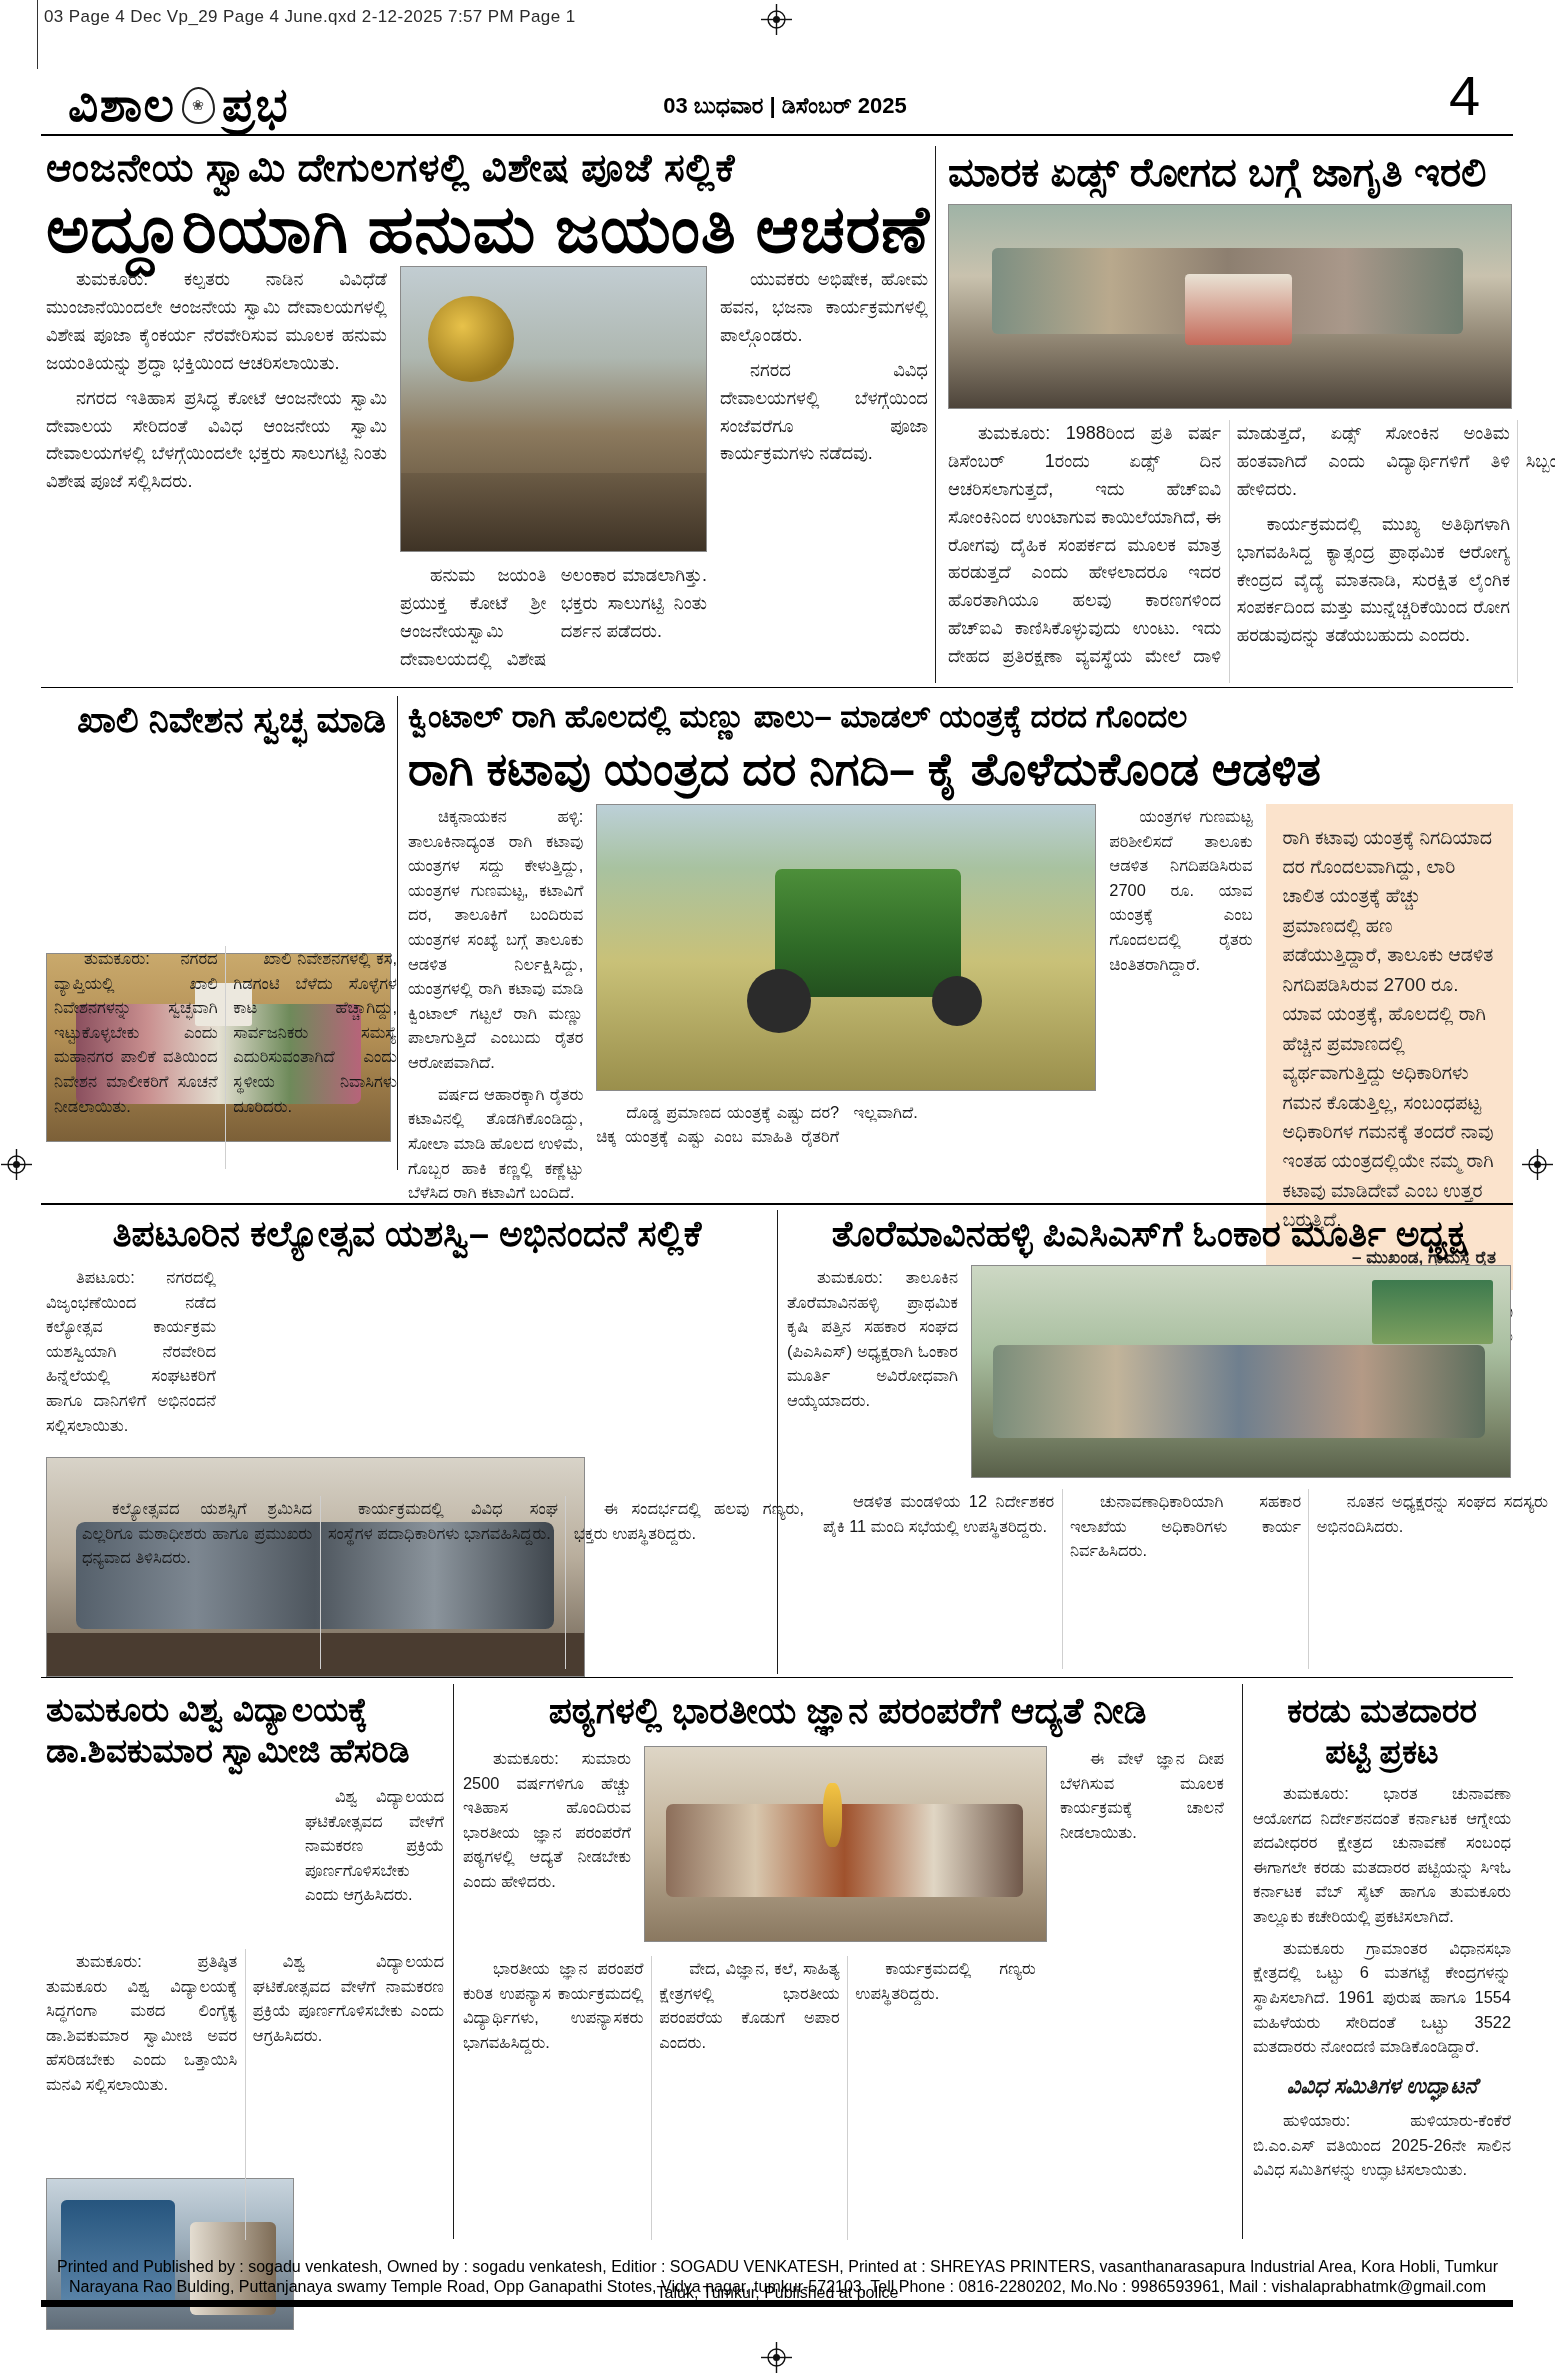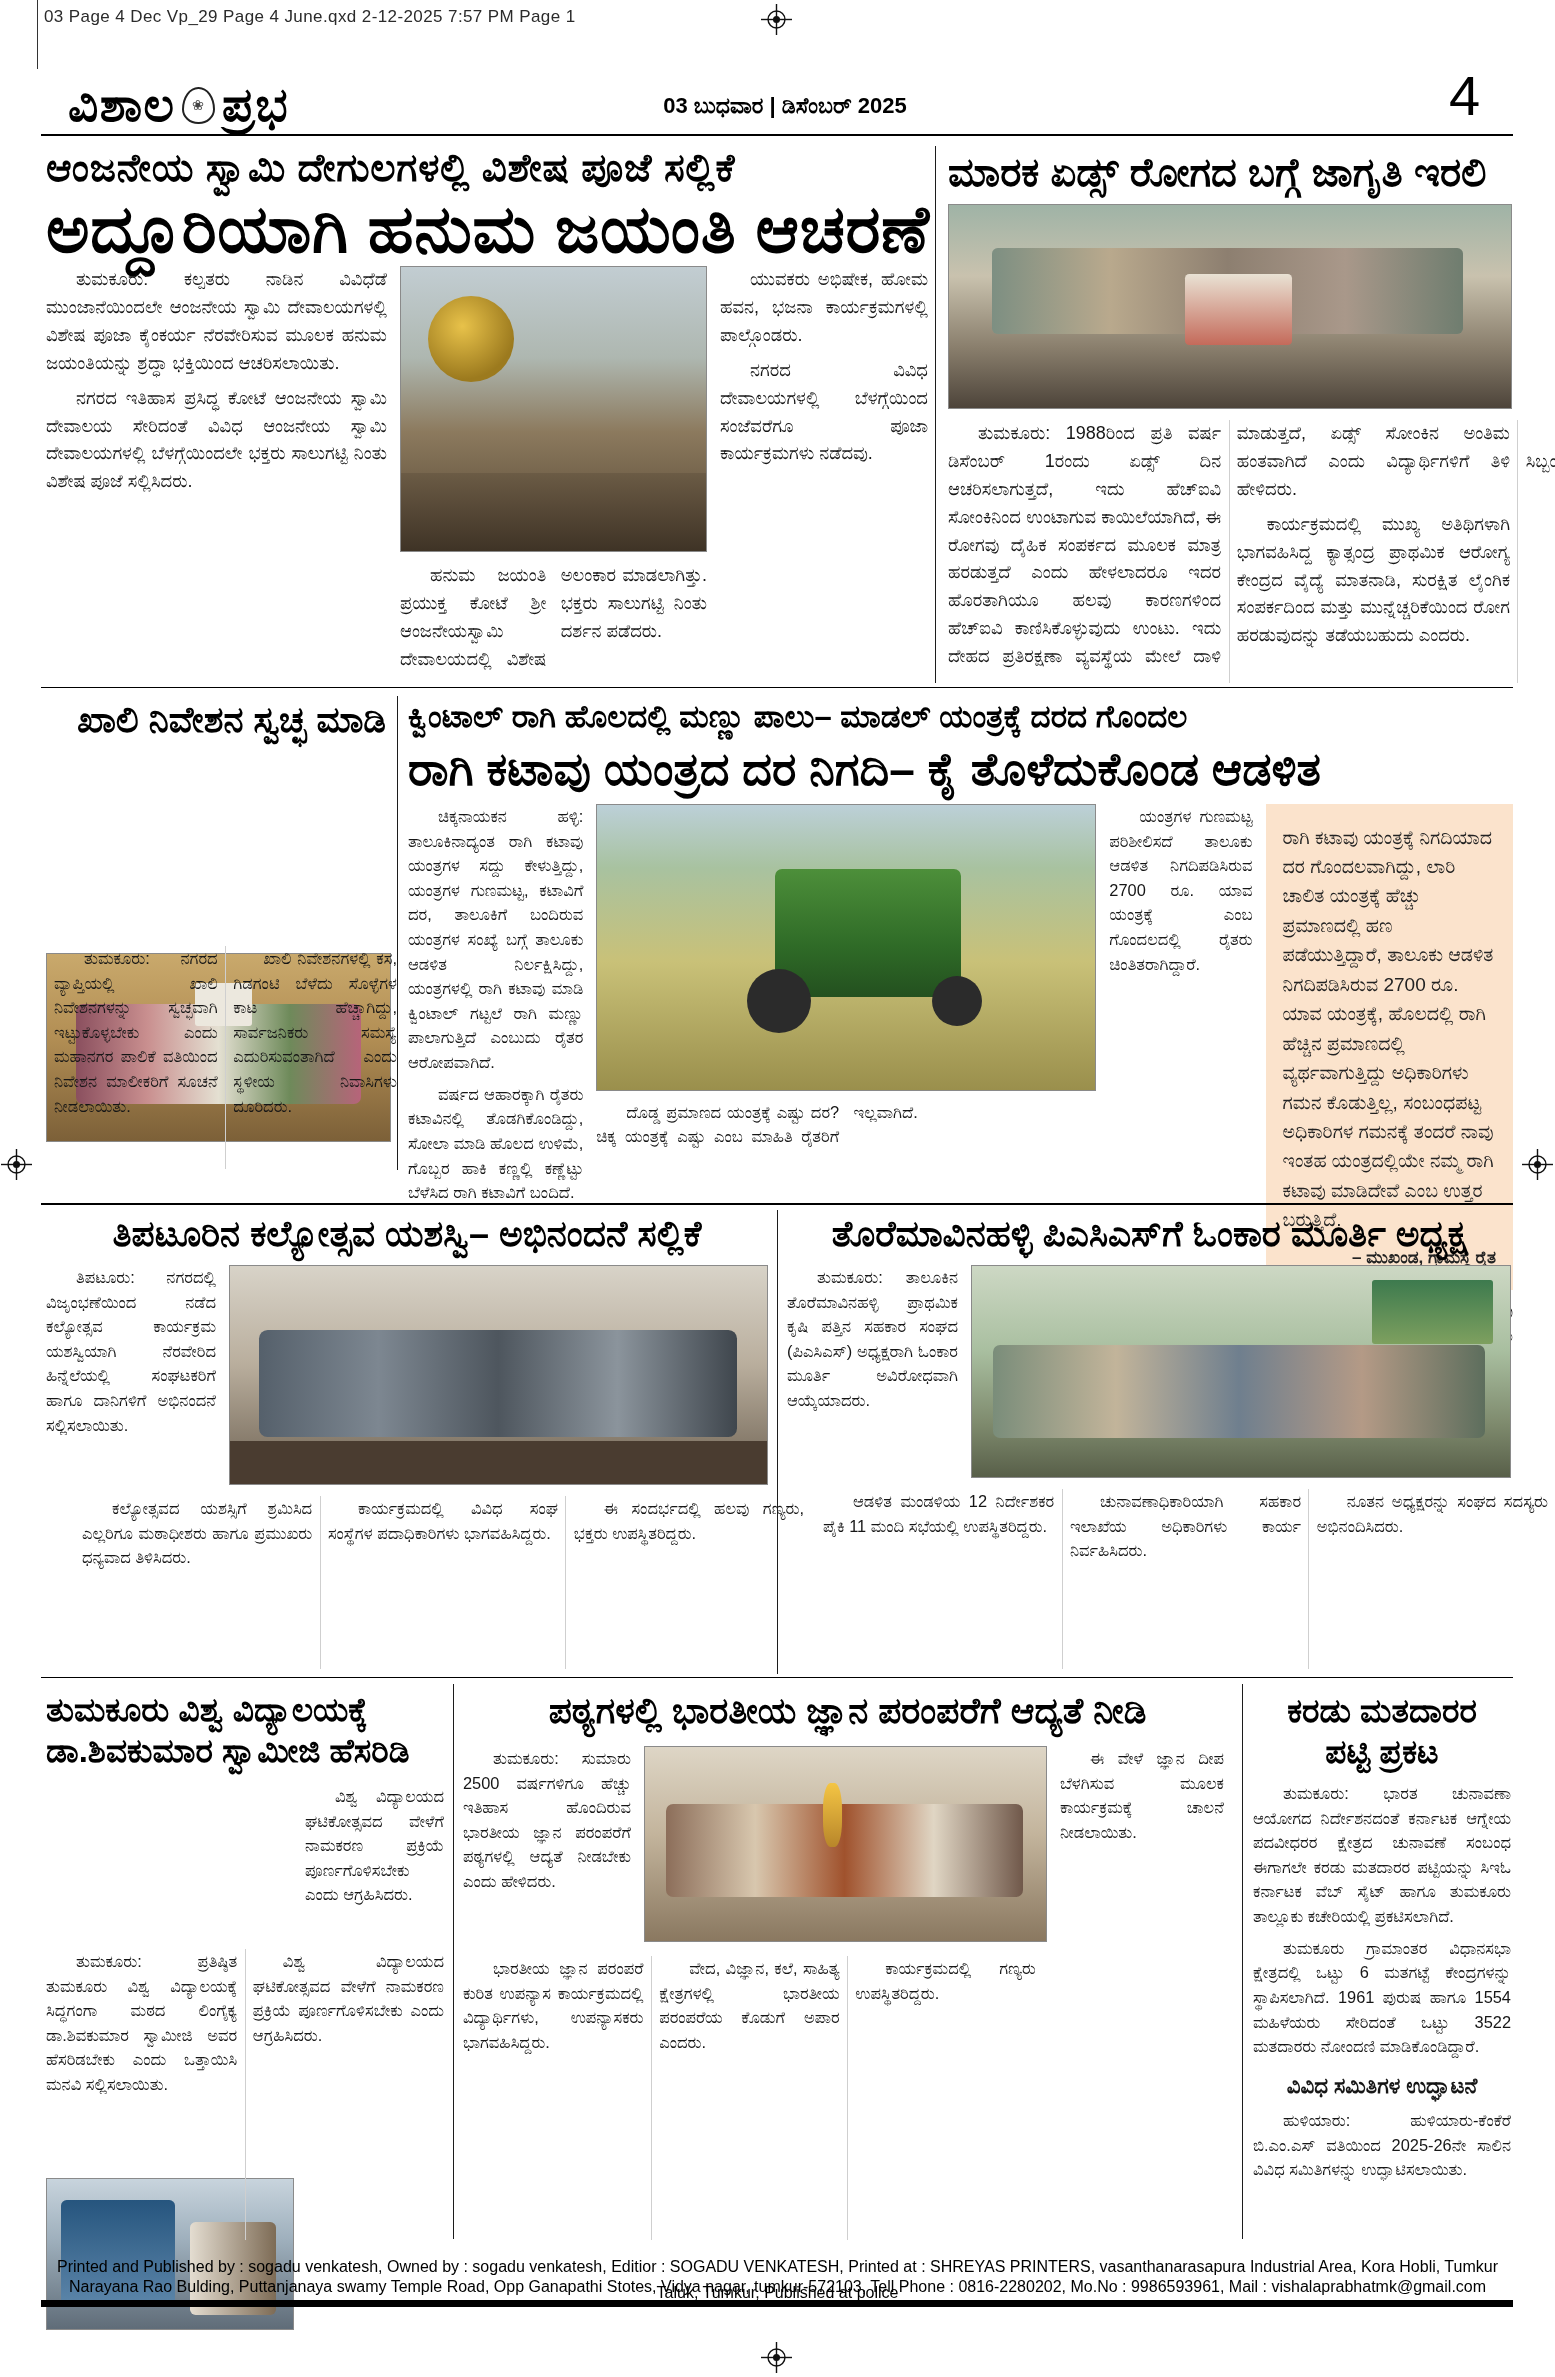--- a/index.html
+++ b/index.html
@@ -24,21 +24,21 @@
   .body-txt{font-size:18px;line-height:1.55;text-align:justify;color:#161616;}
   .body-txt p{margin:0 0 7.1px 0;text-indent:30px;}
   .body-sm{font-size:16.4px;line-height:1.5;}
   .cols2{column-count:2;column-gap:15.7px;column-rule:0.7px solid #cfcfcf;}
   .cols3{column-count:3;column-gap:15.7px;column-rule:0.7px solid #cfcfcf;margin-left:36px;}
   .cols4{column-count:4;column-gap:15.7px;column-rule:0.7px solid #cfcfcf;}
   .photo{position:relative;border:0.7px solid #8a8a8a;overflow:hidden;}
   .photo .acc{position:absolute;border-radius:50%;}
   .quote-box{background:#fbe3cc;padding:18.6px 17px;font-size:19px;line-height:1.55;color:#222;text-align:left;}
   .attrib{font-size:17px;font-weight:bold;margin-top:10px;text-align:right;}
-  .subhead{font-size:21.4px;font-weight:800;text-align:center;margin:11.4px 0 5.7px 0;}
+  .subhead{font-size:21.4px;font-weight:800;text-align:center;margin:11.4px 0 5.7px 0;font-style:italic;}
   .footerline{font-size:16px;text-align:center;color:#000;line-height:1.6;font-weight:500;}
   .mark{width:31px;height:31px;}
   .flexrow{display:flex;}
 </style>
 </head>
 <body>
 
 <div id="page">
 
   <div class="abs vtick" style="left:37px;top:0;width:1.4px;height:69px;"></div>
@@ -170,21 +170,21 @@
         </div>
       </div>
     </div>
   </div>
 
   <div class="abs hrule" style="left:41px;top:1203px;width:1472px;height:2.1px;"></div>
 
   <div class="abs head-lg" style="left:46px;top:1213px;width:722px;">ತಿಪಟೂರಿನ ಕಲ್ಯೋತ್ಸವ ಯಶಸ್ವಿ– ಅಭಿನಂದನೆ ಸಲ್ಲಿಕೆ</div>
 
   <div class="abs" style="left:46px;top:1265px;width:722px;height:221px;">
-    <div class="flexrow" style="gap:13px;">
+    <div class="flexrow" style="gap:13px;flex-direction:column;">
       <div class="body-txt body-sm" style="width:170px;">
         <p>ತಿಪಟೂರು: ನಗರದಲ್ಲಿ ವಿಜೃಂಭಣೆಯಿಂದ ನಡೆದ ಕಲ್ಯೋತ್ಸವ ಕಾರ್ಯಕ್ರಮ ಯಶಸ್ವಿಯಾಗಿ ನೆರವೇರಿದ ಹಿನ್ನೆಲೆಯಲ್ಲಿ ಸಂಘಟಕರಿಗೆ ಹಾಗೂ ದಾನಿಗಳಿಗೆ ಅಭಿನಂದನೆ ಸಲ್ಲಿಸಲಾಯಿತು.</p>
       </div>
       <div class="photo" style="width:537px;height:218px;background:linear-gradient(180deg,#d8d3c8 0%,#b9ae9d 45%,#6d6152 100%);">
         <div class="acc" style="left:28.5px;top:64px;width:478px;height:107px;border-radius:8.6px;background:linear-gradient(90deg,#55606b,#7d8791,#4e565e,#8b949c,#3f464d);"></div>
         <div class="acc" style="left:0;bottom:0;width:100%;height:43px;border-radius:0;background:#4a3c30;"></div>
       </div>
     </div>
   </div>
   <div class="abs body-txt body-sm cols3" style="left:46px;top:1496px;width:722px;height:173px;">

